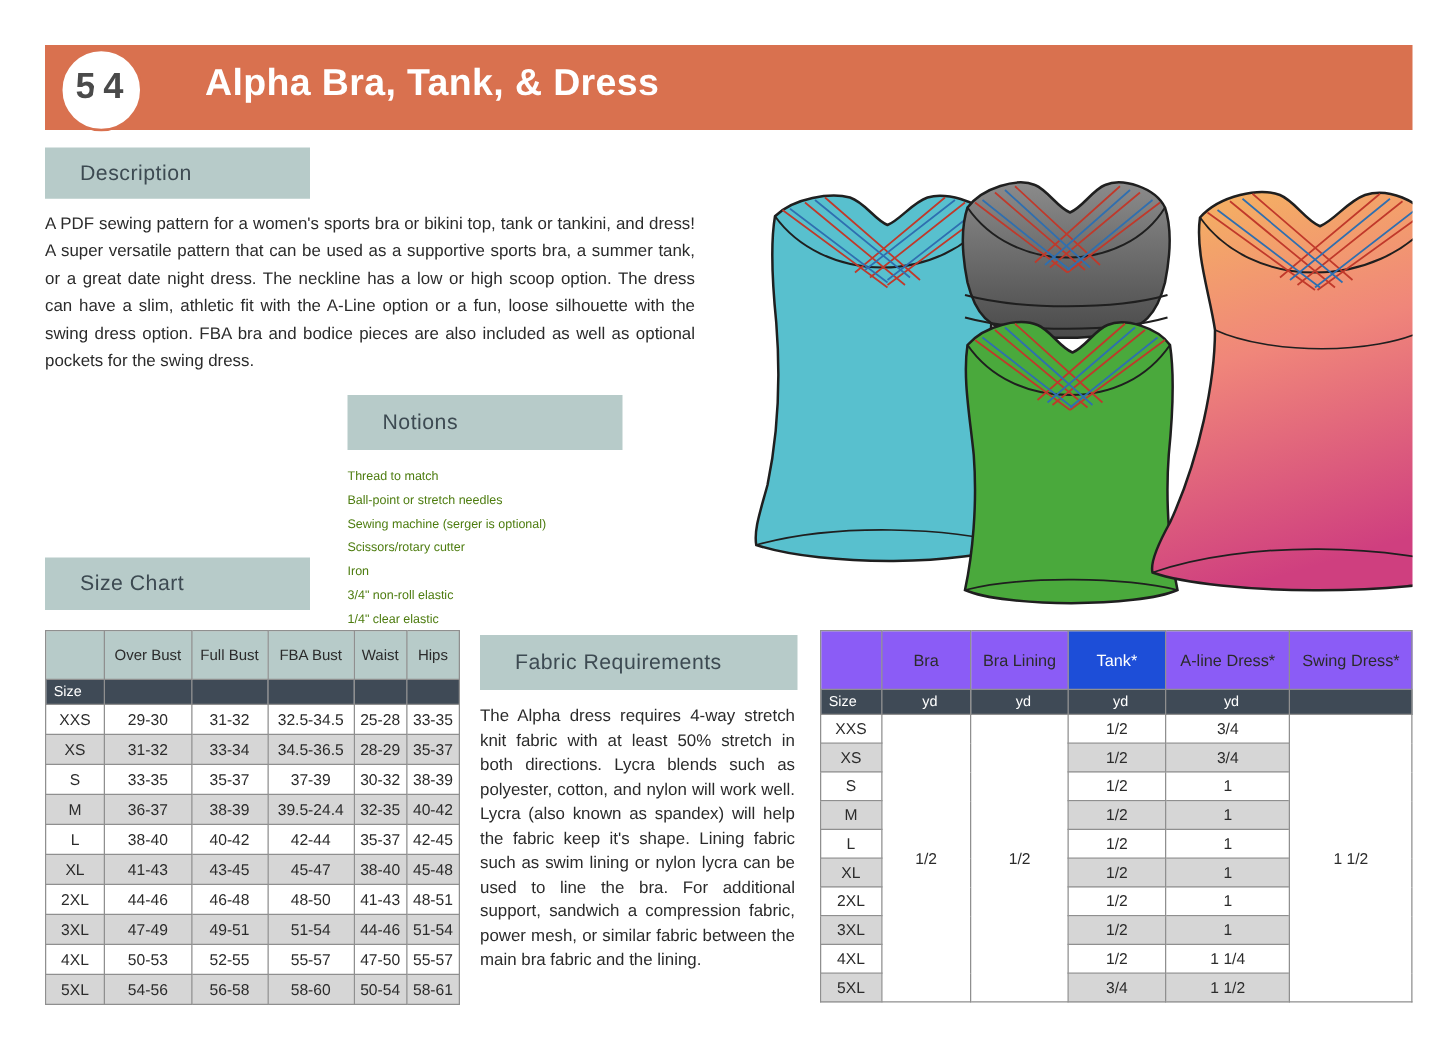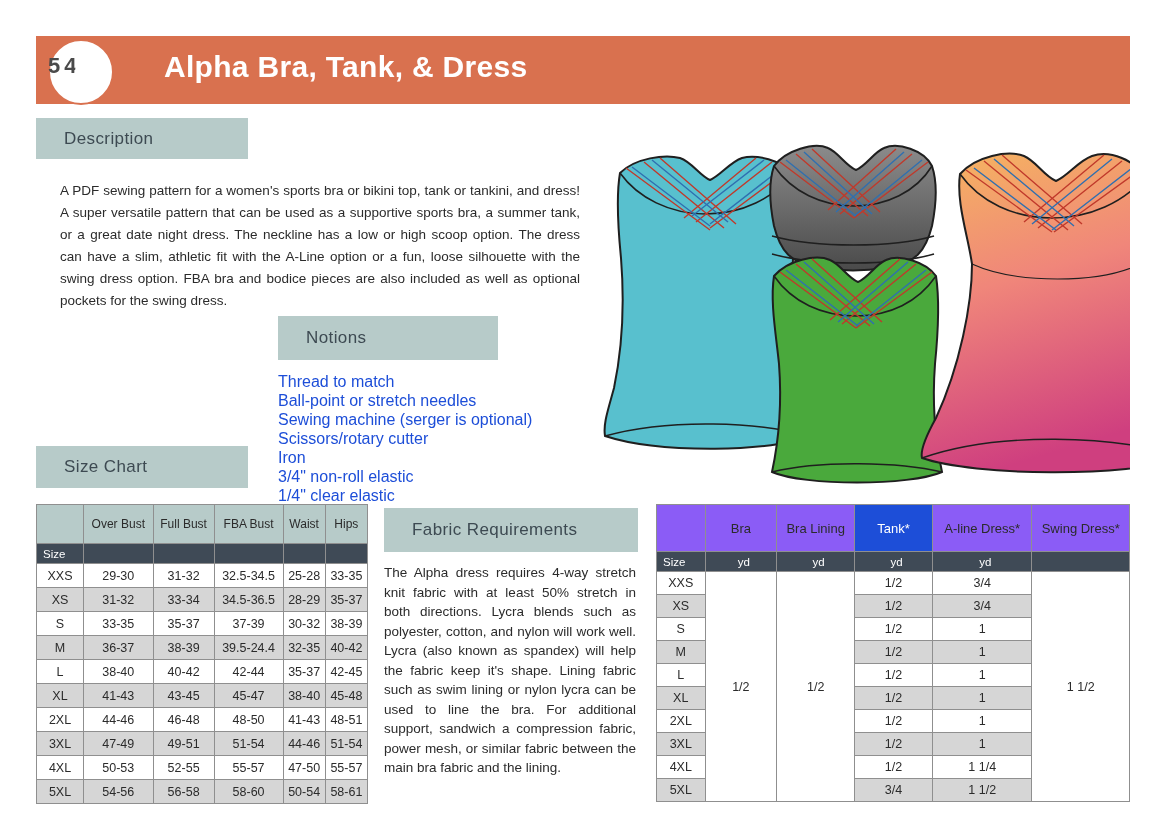--- a/index.html
+++ b/index.html
@@ -47,22 +47,22 @@
     height: 62px;
     border-radius: 50%;
     background: #ffffff;
     border: 2px solid #d9714f;
   }
   .logo-text {
     position: absolute;
     left: 48px;
     top: 53px;
     width: 62px;
-    text-align: left;
-    font-size: 22px;
+    text-align: center;
+    font-size: 29px;
     font-weight: bold;
     color: #4a4a4a;
     letter-spacing: -1px;
   }
   .logo-bar {
     position: absolute;
     left: 75px;
     top: 56px;
     width: 8px;
     height: 30px;
@@ -89,32 +89,32 @@
   #sect-fabric      { left: 384px; top: 508px; width: 254px; height: 44px; }
 
   
   .body-text {
     position: absolute;
     font-size: 13.5px;
     line-height: 22px;
     color: #2b2b2b;
     text-align: justify;
   }
-  #description-text { left: 36px; top: 180px; width: 520px; margin-left: 24px; }
+  #description-text { left: 36px; top: 168px; width: 520px; }
   #fabric-text { left: 384px; top: 563px; width: 252px; line-height: 19.5px; }
 
   
   #notions-list {
     position: absolute;
     left: 278px;
     top: 372px;
     width: 300px;
-    font-size: 16px;
+    font-size: 10px;
     line-height: 19px;
-    color: #1d4ed8;
+    color: #4d7c0f;
   }
   #notions-list div { white-space: nowrap; }
 
   
   table {
     border-collapse: collapse;
     font-size: 12.5px;
     color: #2b2b2b;
   }
   table td, table th {

